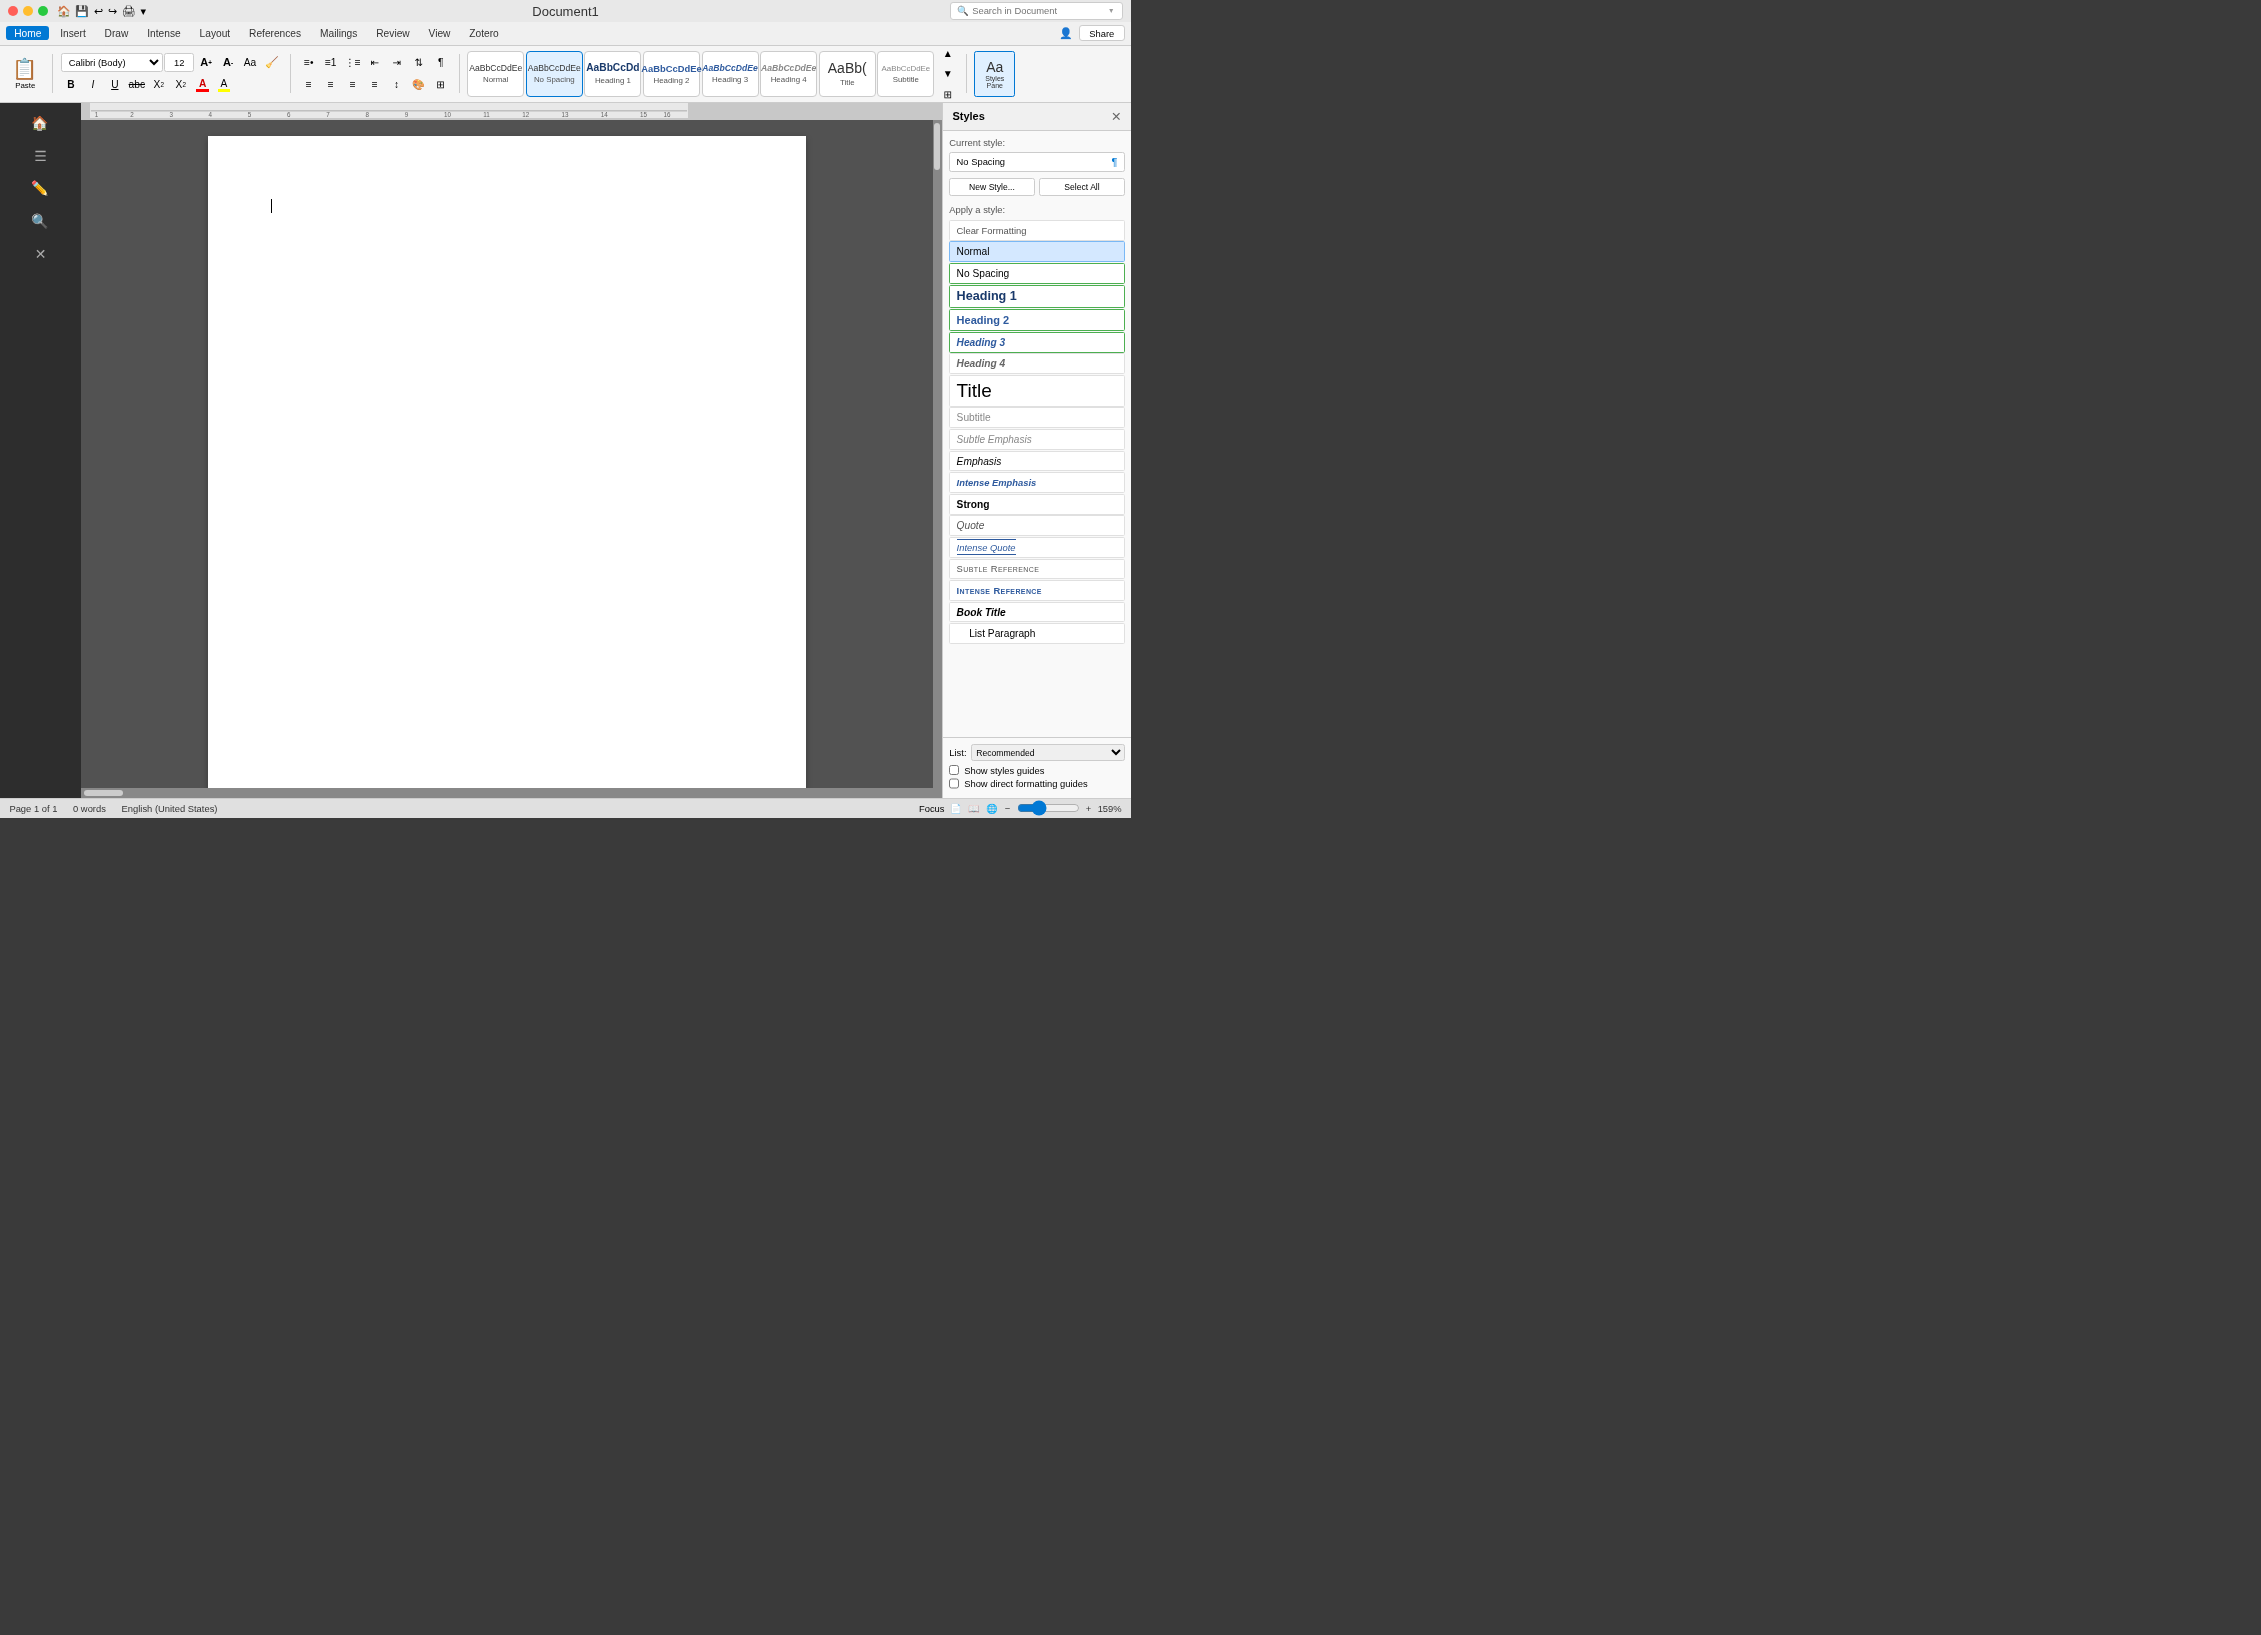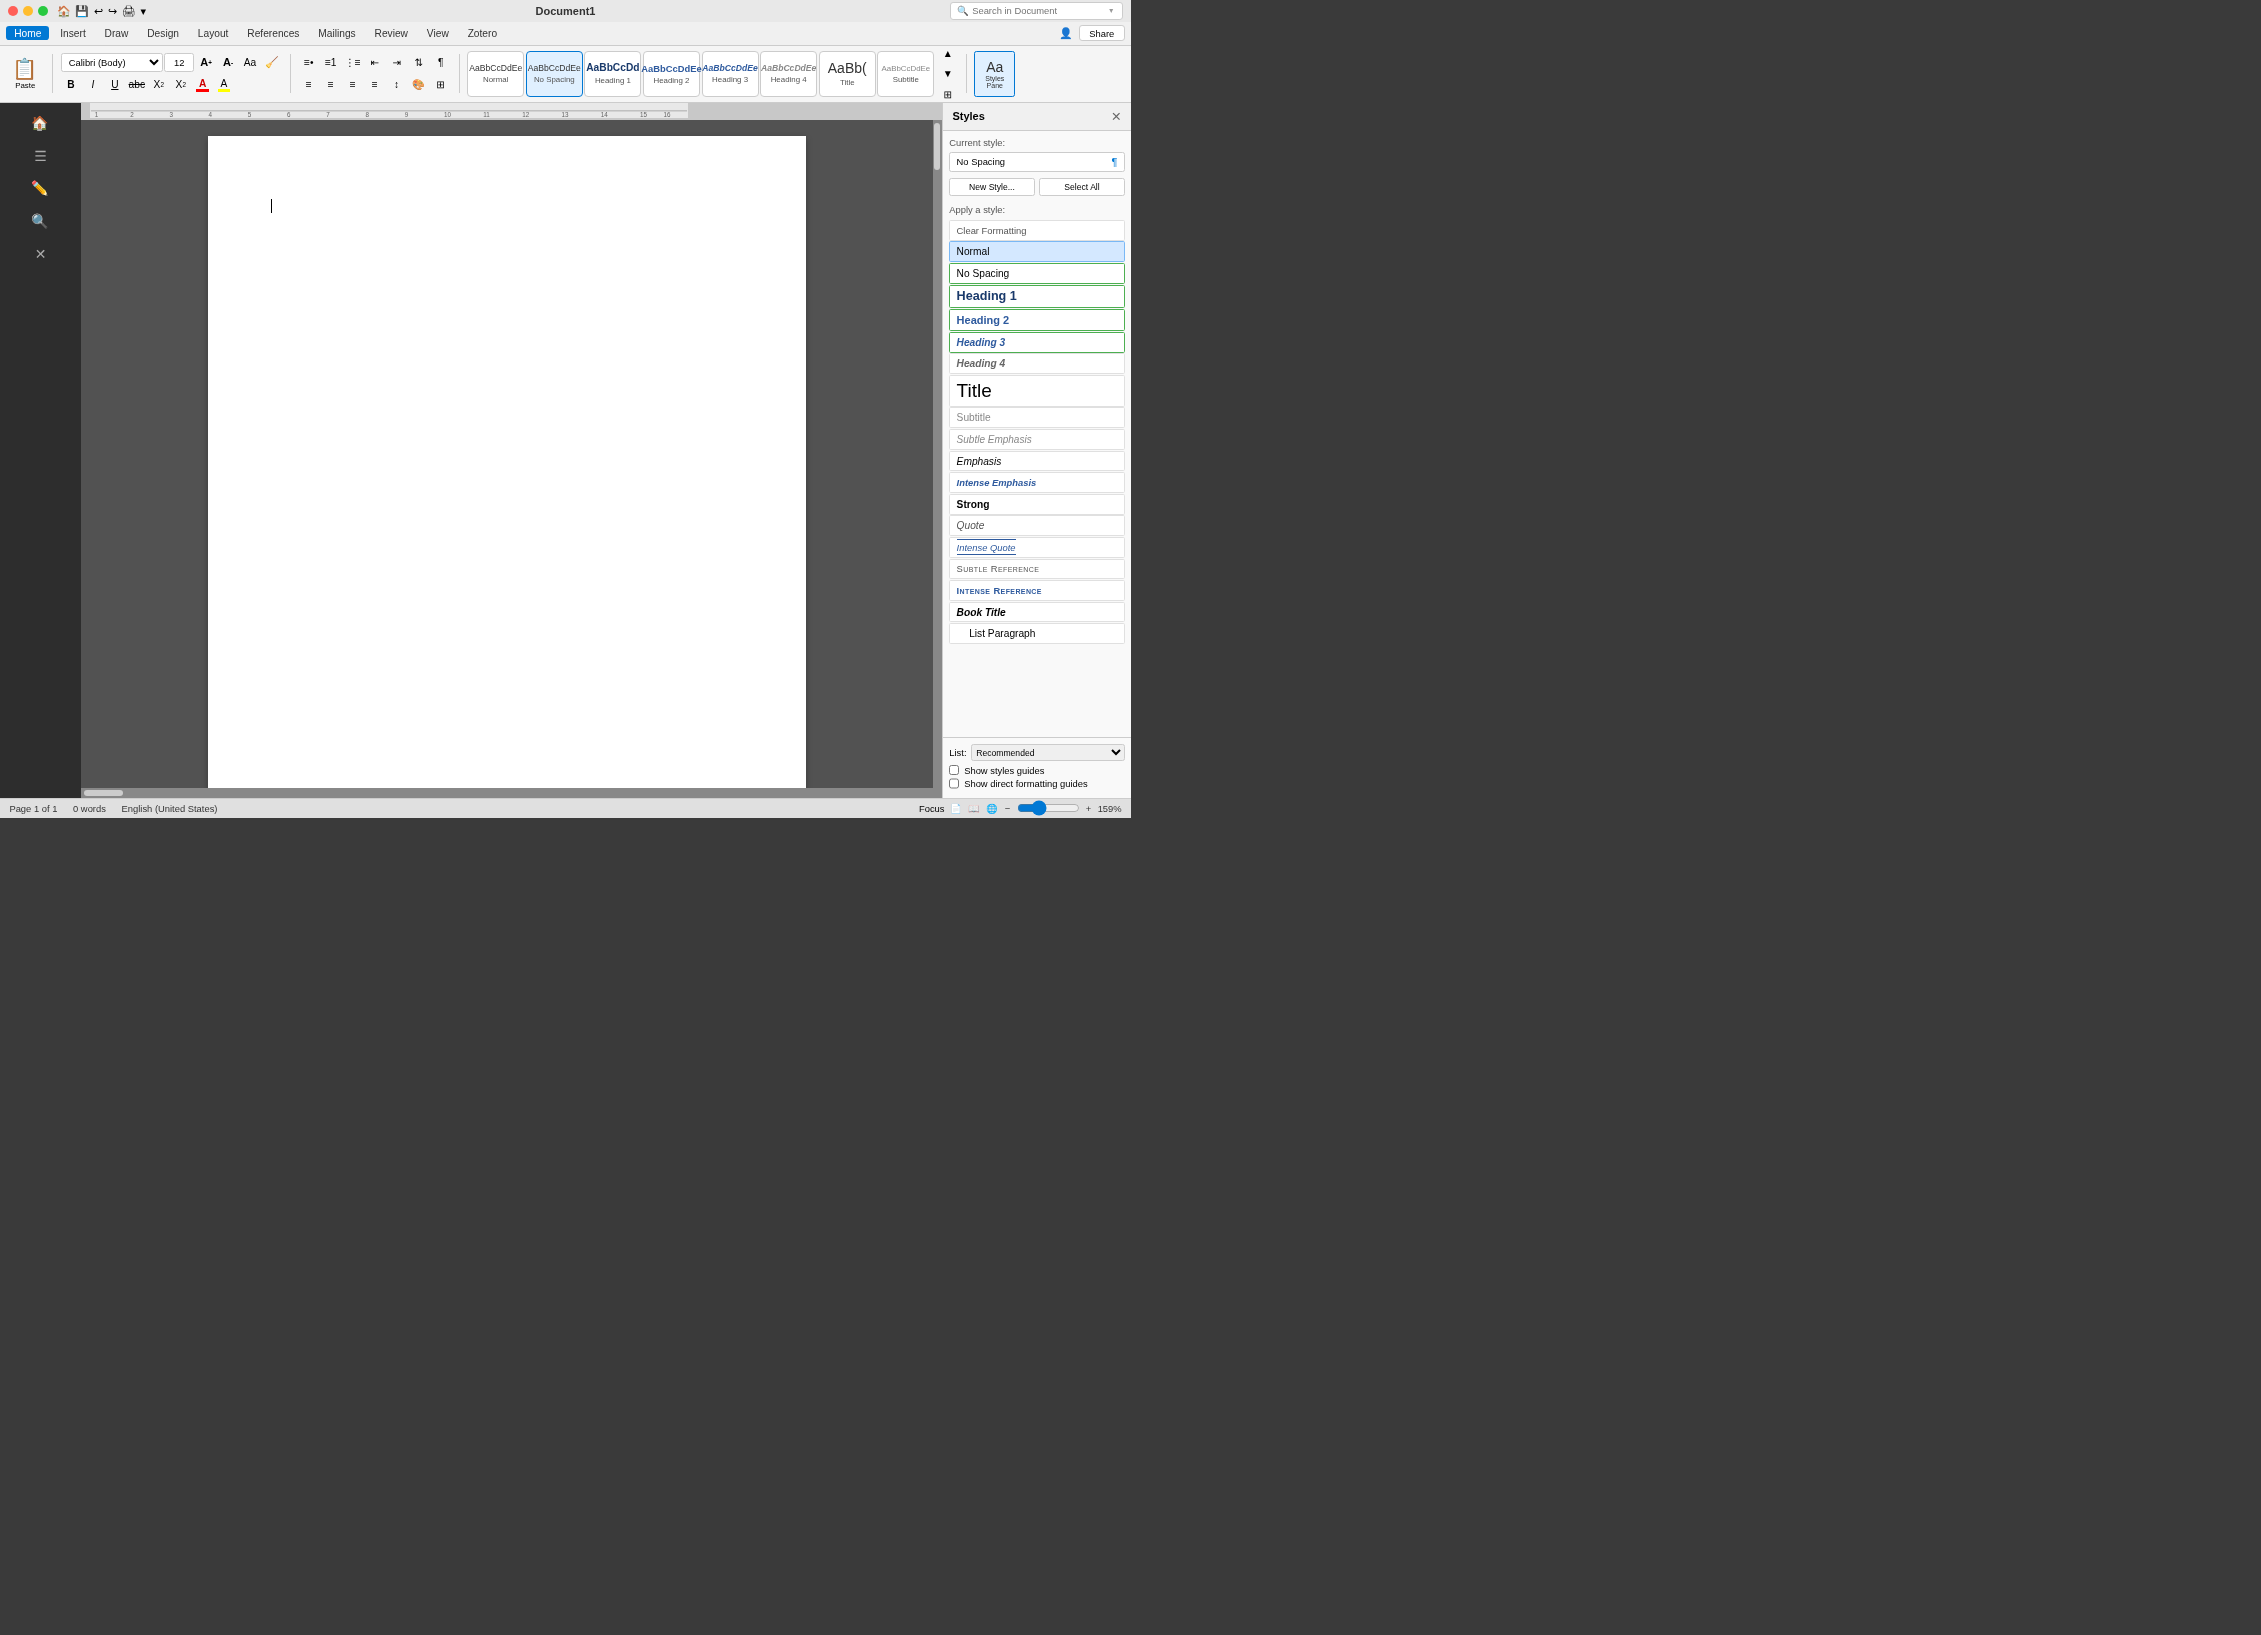--- a/index.html
+++ b/index.html
@@ -12,21 +12,21 @@
       display: flex;
       align-items: center;
       padding: 0 7.9px;
       position: relative;
     }
     .traffic-lights { display: flex; gap: 4.7px; align-items: center; }
     .traffic-light { width: 10.2px; height: 10.2px; border-radius: 50%; }
     .tl-red { background: #ff5f57; }
     .tl-yellow { background: #ffbd2e; }
     .tl-green { background: #28c940; }
-    .title-bar-title { position: absolute; left: 50%; transform: translateX(-50%); font-size: 11px; color: #333; font-weight: 700; }
+    .title-bar-title { position: absolute; left: 50%; transform: translateX(-50%); font-size: 13px; color: #333; font-weight: 400; }
     .title-bar-right { margin-left: auto; display: flex; align-items: center; gap: 6.3px; }
     .search-bar {
       display: flex; align-items: center; background: #fff; border: 0.8px solid #ccc; border-radius: 3.1px;
       padding: 1.6px 6.3px; gap: 3.1px; width: 173px; height: 17.3px;
     }
     .search-bar input { border: none; outline: none; font-size: 9.4px; color: #666; width: 134px; background: transparent; }
 
     
     .menu-bar {
       height: 23.6px;
@@ -287,21 +287,21 @@
         <input type="text" placeholder="Search in Document" style="">
         <span style="color:#999; font-size:7.9px;">▾</span>
       </div>
     </div>
   </div>
 
   <div class="menu-bar">
     <div class="menu-item active">Home</div>
     <div class="menu-item">Insert</div>
     <div class="menu-item">Draw</div>
-    <div class="menu-item">Design</div>
+    <div class="menu-item">Intense</div>
     <div class="menu-item">Layout</div>
     <div class="menu-item">References</div>
     <div class="menu-item">Mailings</div>
     <div class="menu-item">Review</div>
     <div class="menu-item">View</div>
     <div class="menu-item">Zotero</div>
     <div class="menu-bar-right">
       <span style="font-size:11px;">👤</span>
       <button class="share-btn">Share</button>
     </div>

